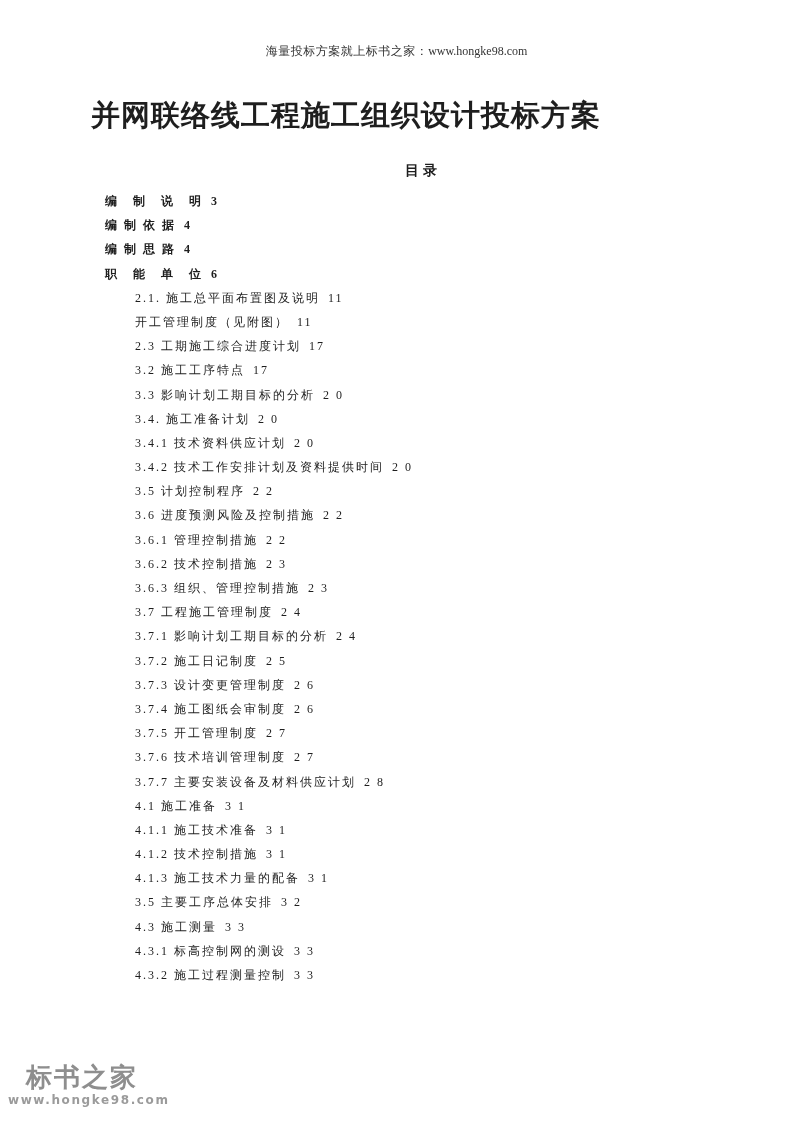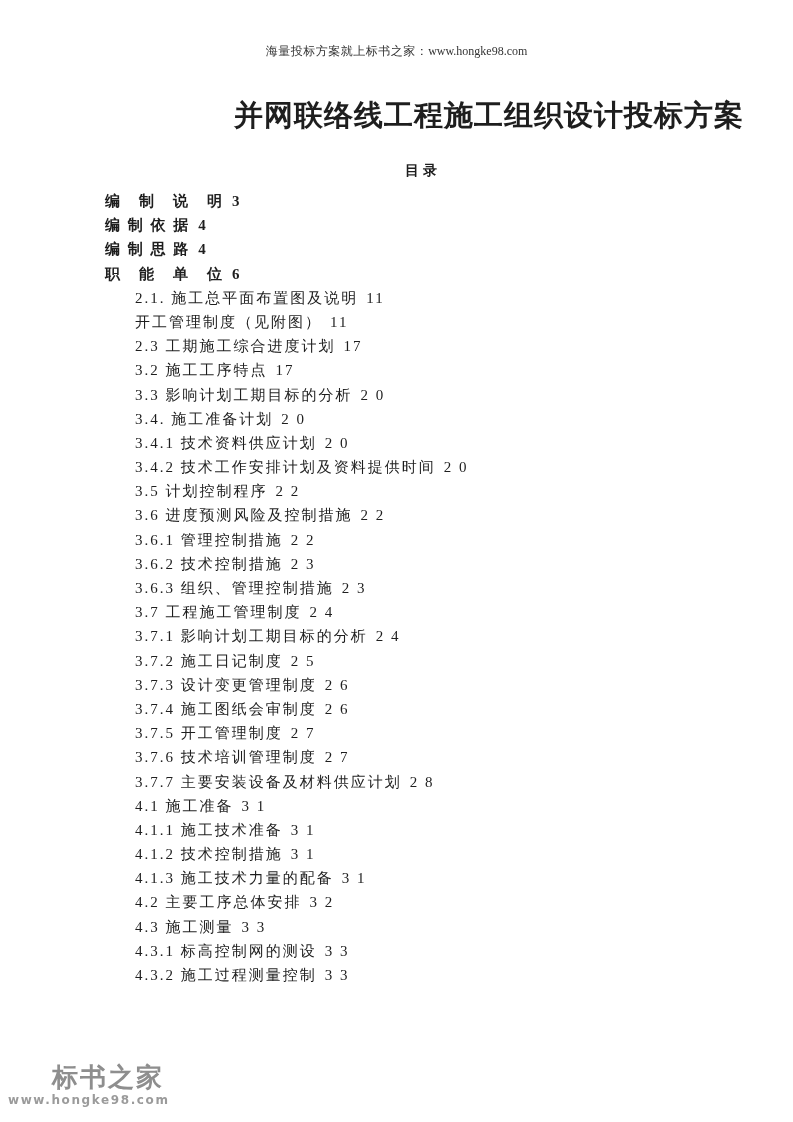--- a/index.html
+++ b/index.html
@@ -28,42 +28,42 @@
     line-height:15px;
     color:var(--watermark-color);
     letter-spacing:0.5px;
   }
   .watermark-header .url{
     font-family:"Liberation Serif","DejaVu Serif",serif;
     letter-spacing:0;
   }
   .doc-title{
     position:absolute;
-    top:96px;left:108px;width:636px;
-    text-align:right;
+    top:96px;left:91px;width:636px;
+    text-align:left;
     font-size:29px;
     line-height:38px;
     font-weight:bold;
     letter-spacing:1px;
     color:var(--text-color);
   }
   .toc-heading{
     position:absolute;
     top:159px;left:105px;width:636px;
     text-align:center;
     font-size:14px;
     line-height:24px;
     font-weight:bold;
     letter-spacing:4px;
     color:var(--text-color);
   }
   .toc-list{
     position:absolute;
     top:189px;left:105px;width:640px;
-    font-size:15px;
+    font-size:12px;
     letter-spacing:2px;
   }
   .toc-row{
     height:24.2px;
     line-height:24.2px;
     white-space:nowrap;
   }
   .toc-row.bold{
     font-weight:bold;
     padding-left:0;
@@ -77,21 +77,20 @@
   }
   .footer-logo{
     position:absolute;
     top:1062px;left:26px;
     font-family:"DejaVu Sans","Liberation Sans",sans-serif;
     font-weight:bold;
     font-size:26px;
     line-height:30px;
     letter-spacing:2px;
     color:var(--logo-gray);
-    margin-left:26px;
   }
   .footer-url{
     position:absolute;
     top:1093px;left:8px;
     font-family:"DejaVu Sans","Liberation Sans",sans-serif;
     font-weight:bold;
     font-size:12px;
     line-height:15px;
     letter-spacing:1.6px;
     color:var(--url-gray);
@@ -192,21 +191,21 @@
       <div class="toc-row body">
       <span class="toc-label">4.1.1 施工技术准备</span><span class="toc-page">3 1</span>
     </div>
       <div class="toc-row body">
       <span class="toc-label">4.1.2 技术控制措施</span><span class="toc-page">3 1</span>
     </div>
       <div class="toc-row body">
       <span class="toc-label">4.1.3 施工技术力量的配备</span><span class="toc-page">3 1</span>
     </div>
       <div class="toc-row body">
-      <span class="toc-label">4.2 主要工序总体安排</span><span class="toc-page">3 2</span>
+      <span class="toc-label">3.5 主要工序总体安排</span><span class="toc-page">3 2</span>
     </div>
       <div class="toc-row body">
       <span class="toc-label">4.3 施工测量</span><span class="toc-page">3 3</span>
     </div>
       <div class="toc-row body">
       <span class="toc-label">4.3.1 标高控制网的测设</span><span class="toc-page">3 3</span>
     </div>
       <div class="toc-row body">
       <span class="toc-label">4.3.2 施工过程测量控制</span><span class="toc-page">3 3</span>
     </div>

